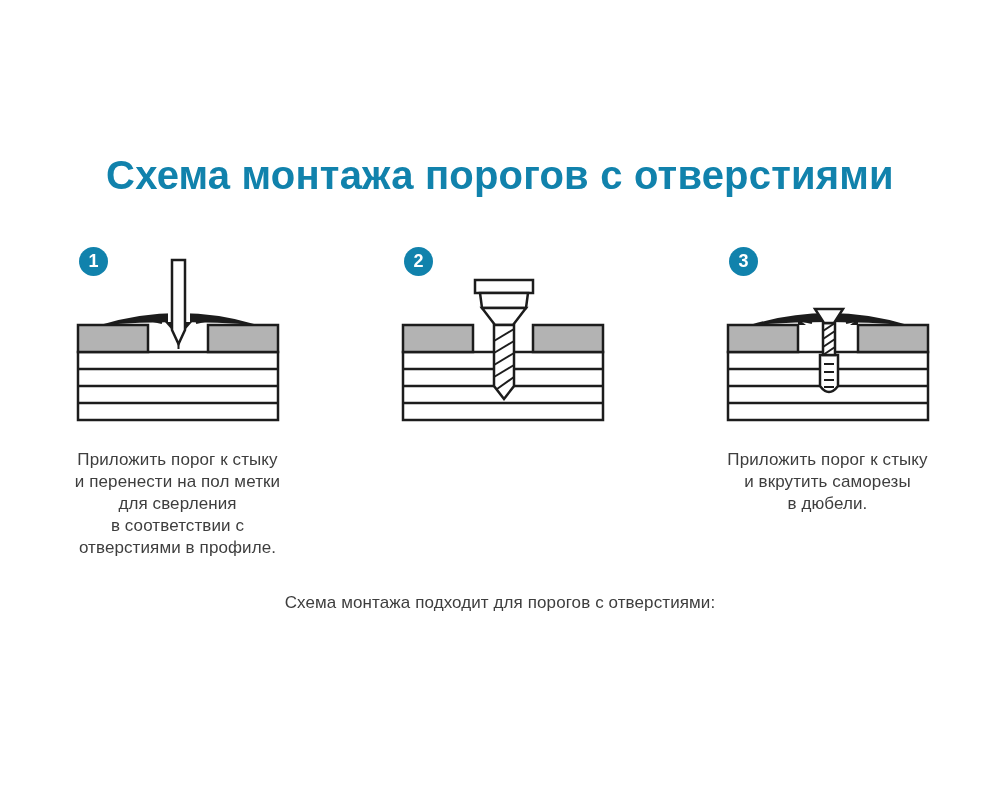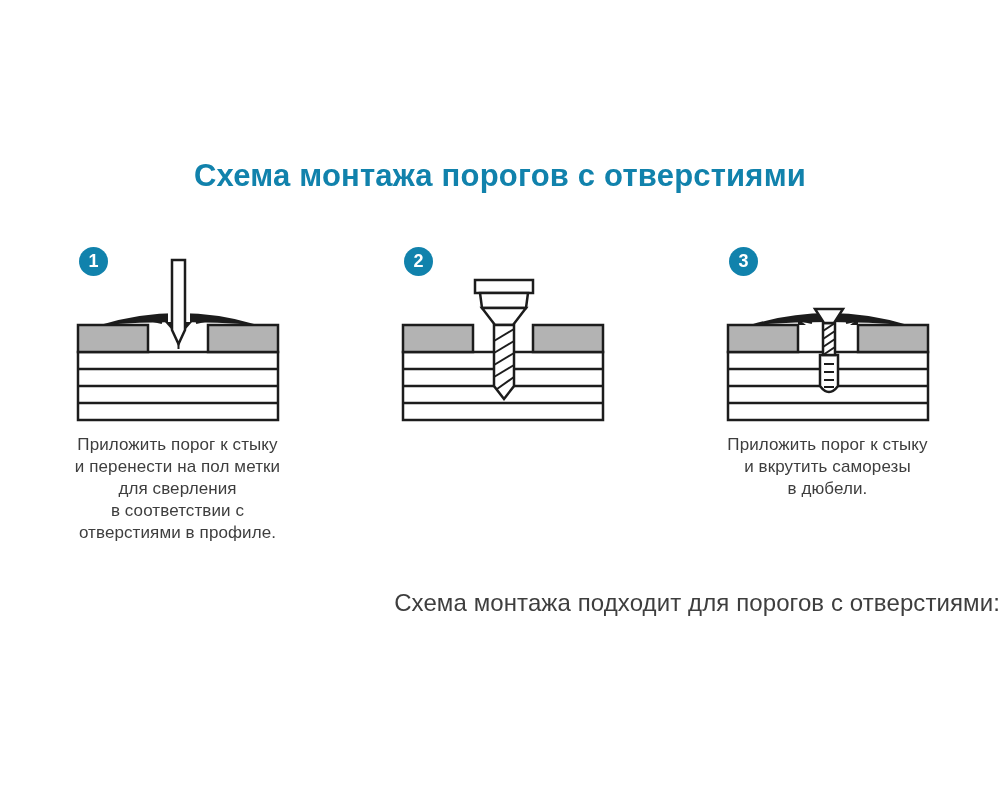--- a/index.html
+++ b/index.html
@@ -8,39 +8,39 @@
     --panel-gray:#b3b3b3;
     --text:#3e3e3e;
     --bg:#ffffff;
   }
   html,body{margin:0;padding:0;background:var(--bg);}
   body{font-family:"Liberation Sans","DejaVu Sans",sans-serif;}
   .canvas{position:relative;width:1000px;height:800px;background:var(--bg);overflow:hidden;}
 
   .title{
     position:absolute;top:160px;left:0;width:100%;
-    text-align:center;font-size:31px;line-height:31px;font-weight:bold;
+    text-align:center;font-size:40px;line-height:31px;font-weight:bold;
     color:var(--accent);letter-spacing:.2px;
   }
 
   .steps{position:absolute;top:247px;left:15px;width:975px;display:flex;}
   .step{position:relative;width:325px;display:flex;flex-direction:column;align-items:center;}
   .badge{
     position:absolute;left:64px;top:0;width:29px;height:29px;border-radius:50%;
     background:var(--accent);color:#fff;font-weight:bold;font-size:18px;
     display:flex;align-items:center;justify-content:center;
   }
   .illus{width:220px;height:178px;display:block;}
   .caption{
-    margin-top:9px;font-size:17px;line-height:22px;color:var(--text);
+    margin-top:24px;font-size:17px;line-height:22px;color:var(--text);
     text-align:center;white-space:pre-line;letter-spacing:.1px;
   }
 
   .footer{position:absolute;top:589px;left:0;width:100%;text-align:center;color:var(--text);}
-  .footer-line{font-size:24px;line-height:27px;letter-spacing:.1px;text-align:right;}
+  .footer-line{font-size:17px;line-height:27px;letter-spacing:.1px;}
 
   
   .wht{fill:#fff;stroke:var(--ink);stroke-width:2.5;}
   .panel{fill:var(--panel-gray);stroke:var(--ink);stroke-width:2.5;}
   .ln{stroke:var(--ink);stroke-width:2.5;fill:none;}
   .thin{stroke:var(--ink);stroke-width:2;fill:none;}
   .blk{fill:var(--ink);stroke:none;}
 </style>
 </head>
 <body>

